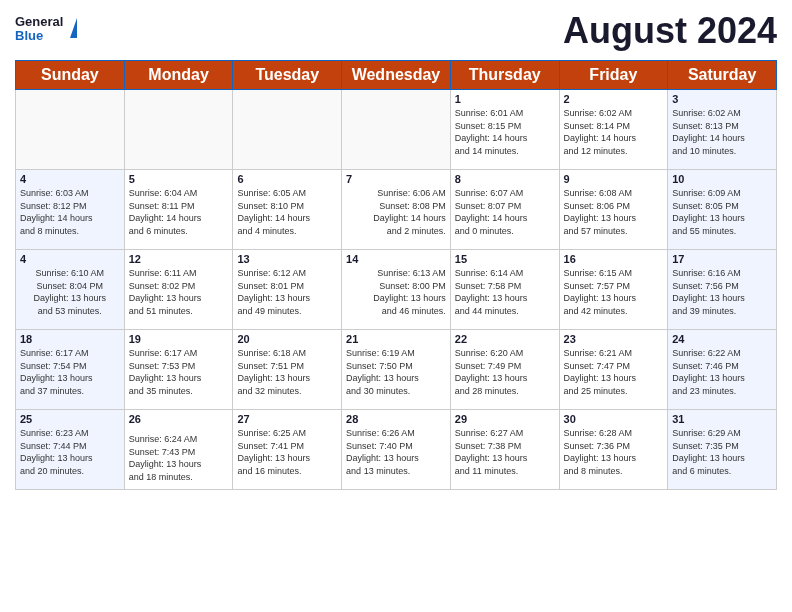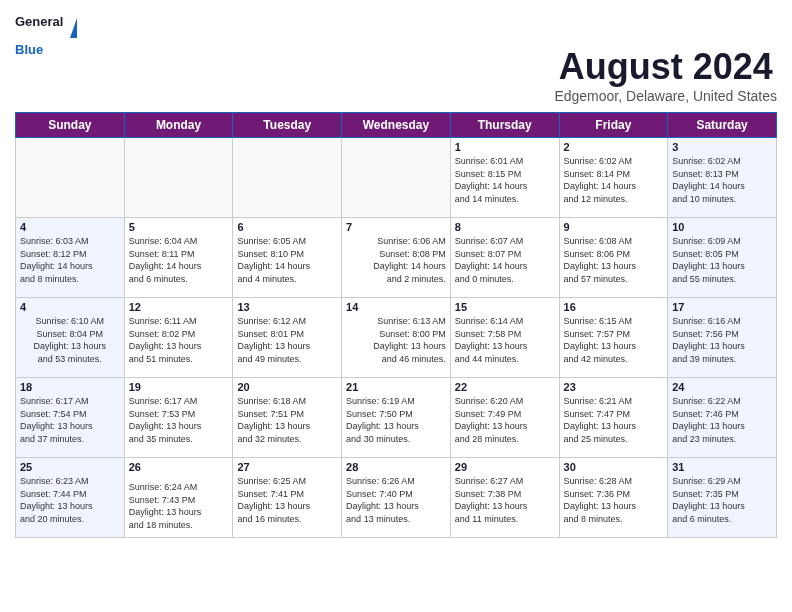--- a/index.html
+++ b/index.html
@@ -20,43 +20,42 @@
       justify-content: space-between;
       align-items: flex-start;
       margin-bottom: 8px;
     }
     .logo {
       display: flex;
       flex-direction: column;
       align-items: flex-start;
     }
     .title-area {
-      text-align: center;
-      margin-top: 36px;
+      text-align: left;
     }
     .month-title {
       font-size: 36px;
       font-weight: bold;
       color: #1a1a2e;
     }
     .location {
       font-size: 14px;
       color: #555;
     }
     table {
       width: 100%;
       border-collapse: collapse;
       table-layout: fixed;
     }
     th {
-      background-color: #701a75;
+      background-color: #c2410c;
       color: #fff;
       text-align: center;
       padding: 5px 1px;
-      font-size: 12px;
+      font-size: 16px;
       font-weight: bold;
       border: 1px solid #1565c0;
     }
     td {
       border: 1px solid #ccc;
       vertical-align: top;
       padding: 3px 4px;
       font-size: 9.5px;
       color: #222;
       height: 80px;
@@ -88,28 +87,27 @@
   </style>
 </head>
 <body>
 
 <div class="page">
   <div class="header">
     <div class="logo">
       <div style="display:flex;align-items:center;">
         <div style="position:relative;width:50px;height:40px;">
           <div style="position:absolute;top:4px;left:0;font-size:13px;font-weight:bold;color:#1a1a2e;">General</div>
-          <div style="position:absolute;top:32px;left:0;font-size:13px;font-weight:bold;color:#1565c0;">Blue</div>
+          <div style="position:absolute;top:18px;left:0;font-size:13px;font-weight:bold;color:#1565c0;">Blue</div>
           <div style="position:absolute;top:8px;right:-12px;width:0;height:0;border-left:7px solid transparent;border-right:0px solid transparent;border-bottom:20px solid #1565c0;"></div>
         </div>
       </div>
     </div>
     <div class="title-area">
       <div class="month-title">August 2024</div>
-      <div class="location">Edgemoor, Delaware, United States</div>
     </div>
   </div>
 
   <table>
     <thead>
       <tr>
         <th>Sunday</th>
         <th>Monday</th>
         <th>Tuesday</th>
         <th>Wednesday</th>

